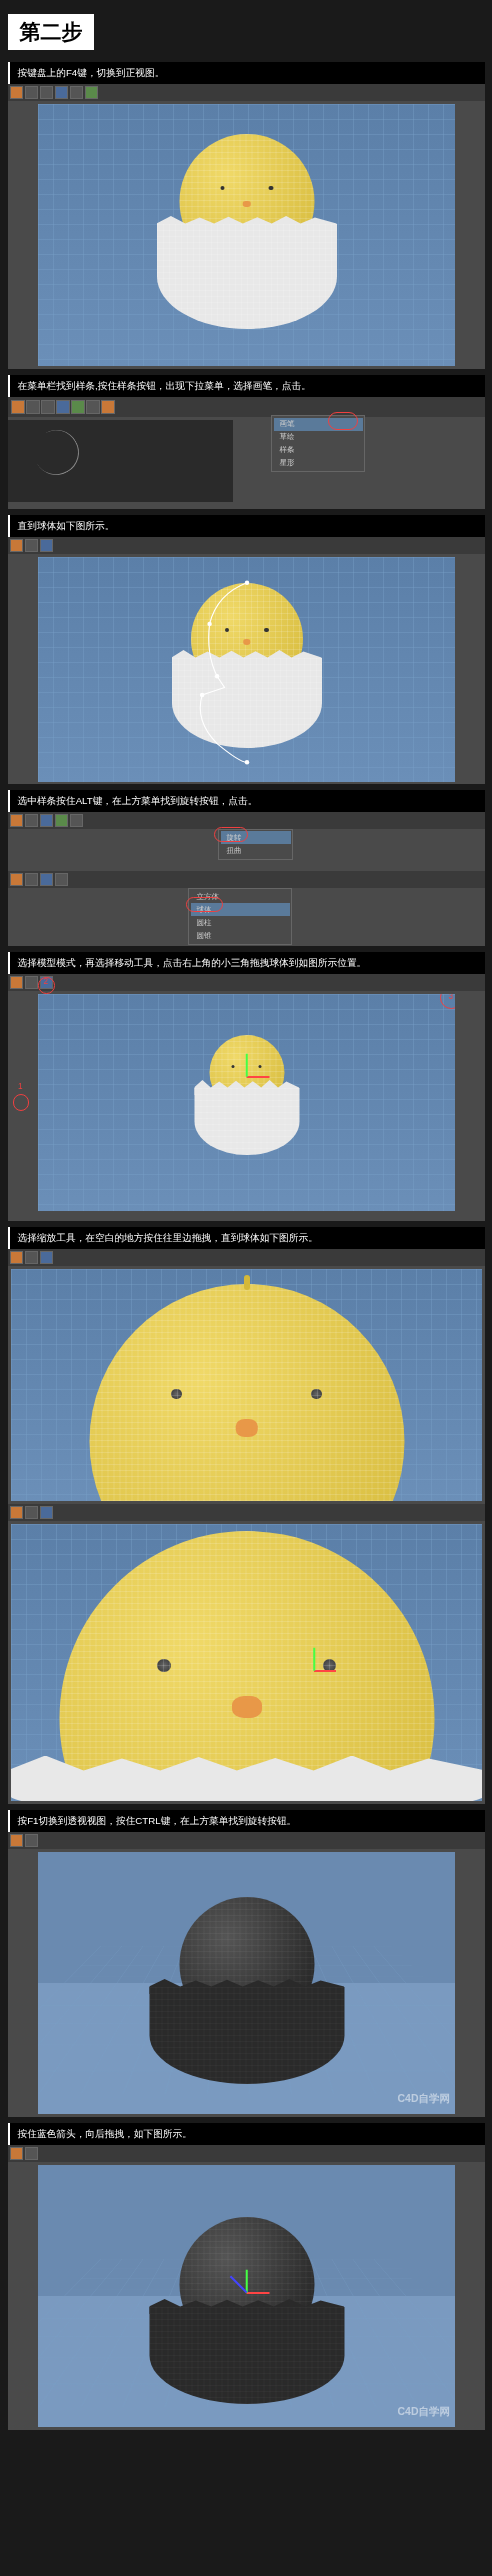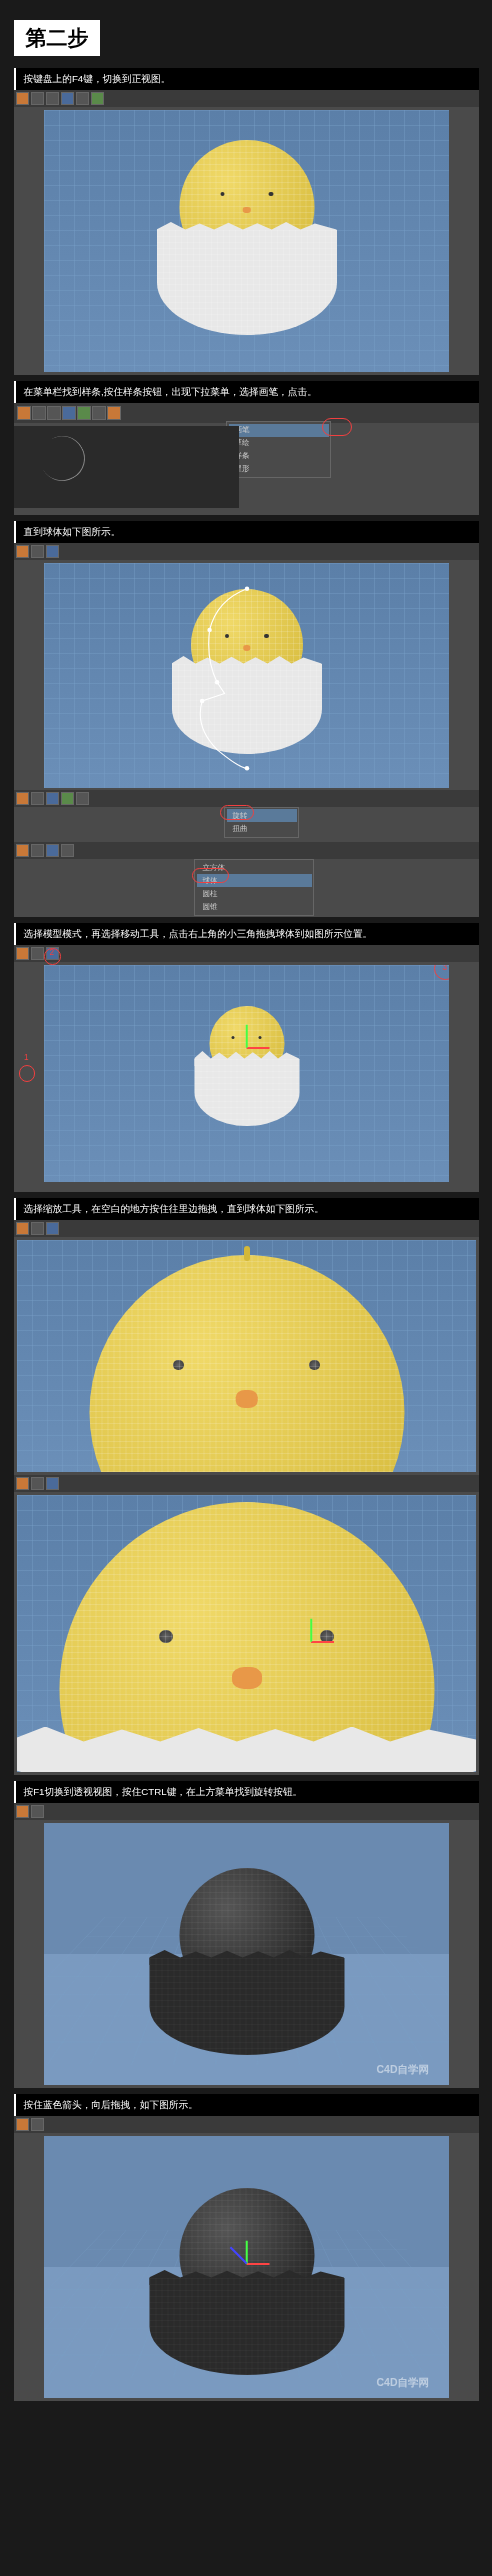--- a/index.html
+++ b/index.html
@@ -2,21 +2,21 @@
 <html style="font-size:12px"><head>
 <meta charset="utf-8">
 <style>
 * { margin: 0; padding: 0; box-sizing: border-box; }
 body {
   background: #1a1a1a;
   font-family: "Microsoft YaHei", sans-serif;
   width: 493px;
   color: #fff;
 }
-.container { padding: 14px; }
+.container { padding: 8px; }
 .step-header {
   display: flex;
   align-items: center;
   background: #1a1a1a;
   padding: 6px 0;
 }
 .step-badge {
   background: #fff;
   color: #000;
   font-size: 21px;
@@ -134,21 +134,21 @@
   background: radial-gradient(circle at 35% 30%, #555, #1a1a1a);
   border-radius: 50%;
 }
 .dark-bowl {
   position: absolute;
   background: #2a2a2a;
   border-radius: 0 0 50% 50%;
 }
 .watermark {
   position: absolute;
-  right: 20px;
+  right: 5px;
   bottom: 7.5px;
   color: rgba(255,255,255,0.5);
   font-size: 10.5px;
   font-weight: bold;
 }
 .curve-preview {
   width: 90px;
   height: 60px;
   background: #2a2a2a;
   position: relative;
@@ -204,21 +204,21 @@
   <div class="screenshot" style="height:112px; position:relative;">
     <div class="toolbar" style="padding:3px;">
       <span class="tool-icon orange"></span>
       <span class="tool-icon"></span>
       <span class="tool-icon"></span>
       <span class="tool-icon blue"></span>
       <span class="tool-icon green"></span>
       <span class="tool-icon"></span>
       <span class="tool-icon orange"></span>
     </div>
-    <div class="dropdown-menu" style="right:148px;top:18px;width:105px;">
+    <div class="dropdown-menu" style="right:120px;top:18px;width:94px;">
       <div class="menu-item highlighted">画笔</div>
       <div class="menu-item">草绘</div>
       <div class="menu-item">样条</div>
       <div class="menu-item">星形</div>
     </div>
     <div class="red-circle" style="right:127px;top:15px;width:30px;height:18px;border-radius:9px;"></div>
     <div class="panel panel-dark" style="position:absolute;left:0;top:22.5px;width:225px;height:82px;">
       <div class="curve-preview">
         <div class="curve-line"></div>
       </div>
@@ -249,22 +249,23 @@
         <path d="M 90 5 Q 50 20 40 60 Q 35 100 50 130 L 60 145 L 30 155 Q 20 190 50 220 Q 80 245 90 245" stroke="#fff" stroke-width="1.5" fill="none"></path>
         <circle cx="90" cy="5" r="3" fill="#fff"></circle>
         <circle cx="40" cy="60" r="3" fill="#fff"></circle>
         <circle cx="50" cy="130" r="3" fill="#fff"></circle>
         <circle cx="30" cy="155" r="3" fill="#fff"></circle>
         <circle cx="90" cy="245" r="3" fill="#fff"></circle>
       </svg>
     </div>
   </div>
 
-
-  <div class="screenshot" style="height:52px;position:relative;">
+  <div class="instruction">选中样条按住ALT键，在上方菜单找到旋转按钮，点击。</div>
+
+  <div class="screenshot" style="height:59px;position:relative;">
     <div class="toolbar">
       <span class="tool-icon orange"></span>
       <span class="tool-icon"></span>
       <span class="tool-icon blue"></span>
       <span class="tool-icon green"></span>
       <span class="tool-icon"></span>
     </div>
     <div class="dropdown-menu" style="left:210px;top:16.5px;width:75px;">
       <div class="menu-item highlighted">旋转</div>
       <div class="menu-item">扭曲</div>
@@ -273,21 +274,21 @@
   </div>
 
 
   <div class="screenshot" style="height:75px;position:relative;">
     <div class="toolbar">
       <span class="tool-icon orange"></span>
       <span class="tool-icon"></span>
       <span class="tool-icon blue"></span>
       <span class="tool-icon"></span>
     </div>
-    <div class="dropdown-menu" style="left:180px;top:16.5px;width:120px;">
+    <div class="dropdown-menu" style="left:180px;top:16.5px;width:104px;">
       <div class="menu-item">立方体</div>
       <div class="menu-item highlighted">球体</div>
       <div class="menu-item">圆柱</div>
       <div class="menu-item">圆锥</div>
     </div>
     <div class="red-circle" style="left:178px;top:25.5px;width:37px;height:15px;border-radius:7.5px;"></div>
   </div>
 
   <div class="instruction">选择模型模式，再选择移动工具，点击右上角的小三角拖拽球体到如图所示位置。</div>
 

